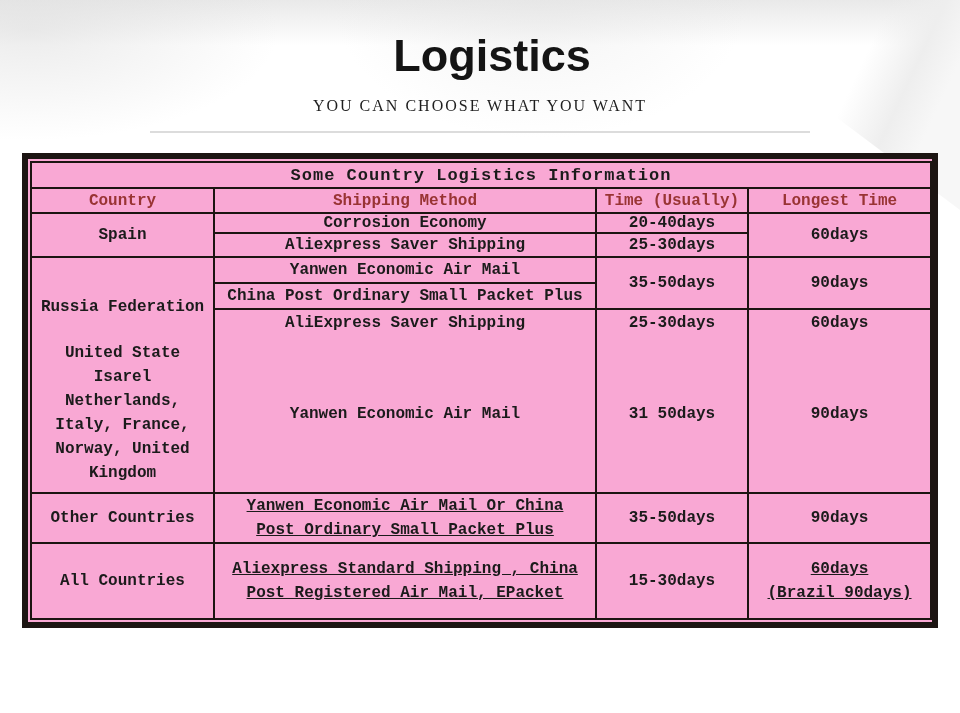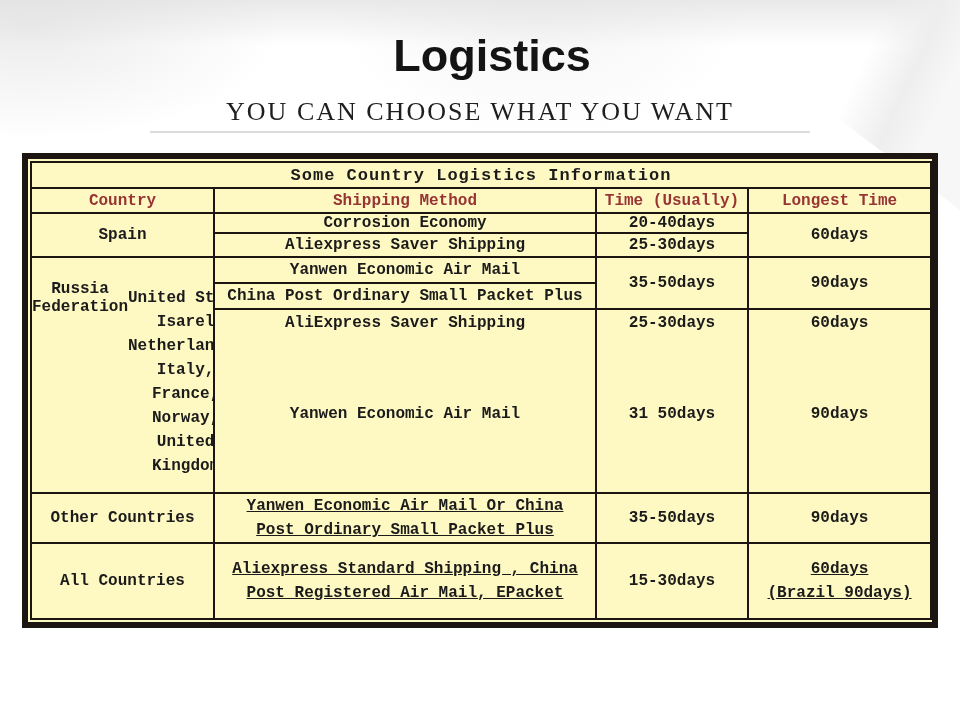--- a/index.html
+++ b/index.html
@@ -15,35 +15,35 @@
   .bg-mid{position:absolute;left:330px;top:0;width:420px;height:140px;
     background:radial-gradient(ellipse at 50% 0%,rgba(228,228,228,.45),rgba(255,255,255,0) 70%);}
   .bg-swoosh{position:absolute;right:0;top:0;width:180px;height:210px;
     background:linear-gradient(115deg,rgba(255,255,255,0) 40%,#eeeeee 60%,#f7f7f7 75%);
     clip-path:polygon(100% 0,100% 100%,30% 55%,0 0);}
   
   .heading{position:absolute;left:12px;top:30px;width:960px;text-align:center;
     font-family:"Liberation Sans",sans-serif;font-weight:bold;font-size:45px;
     letter-spacing:0px;color:#141414;}
   .subheading{position:absolute;left:0;top:97px;width:960px;text-align:center;
-    font-family:"Liberation Serif",serif;font-size:26px;letter-spacing:2px;color:#1e1e1e;}
+    font-family:"Liberation Serif",serif;font-size:16px;letter-spacing:2px;color:#1e1e1e;}
   .divider{position:absolute;left:150px;top:131px;width:660px;height:2px;background:#dcdcdc;}
   
   .tbl-wrap{position:absolute;left:22px;top:153px;width:900px;
-    border:6px solid #1c1512;padding:2px;background:#fef9c3;}
+    border:6px solid #1c1512;padding:2px;background:#f9a8d4;}
   table{border-collapse:collapse;table-layout:fixed;width:900px;font-weight:bold;}
   td{border:2px solid #1c1512;text-align:center;vertical-align:middle;
     padding:0 2px;font-size:16px;overflow:hidden;}
   tr.r-title td{font-size:17px;letter-spacing:1px;}
   tr.r-head td{color:#993434;}
   .pre{white-space:pre-line;line-height:24px;text-decoration:underline;}
   tr.us-a td{border-bottom:none;}
   tr.us-b td{border-top:none;}
   td.cm{padding:0;vertical-align:top;}
-  .cm-inner{display:flex;flex-direction:row;height:234px;}
+  .cm-inner{display:flex;flex-direction:column;height:234px;}
   .cm-top{height:58px;display:flex;align-items:flex-end;justify-content:center;padding-bottom:4px;}
   .cm-bottom{flex:1;display:flex;align-items:center;justify-content:center;
     padding-top:14px;white-space:pre-line;line-height:24px;}
 </style>
 </head>
 <body>
 
 <div class="bg-band"></div>
 <div class="bg-left"></div>
 <div class="bg-mid"></div>

